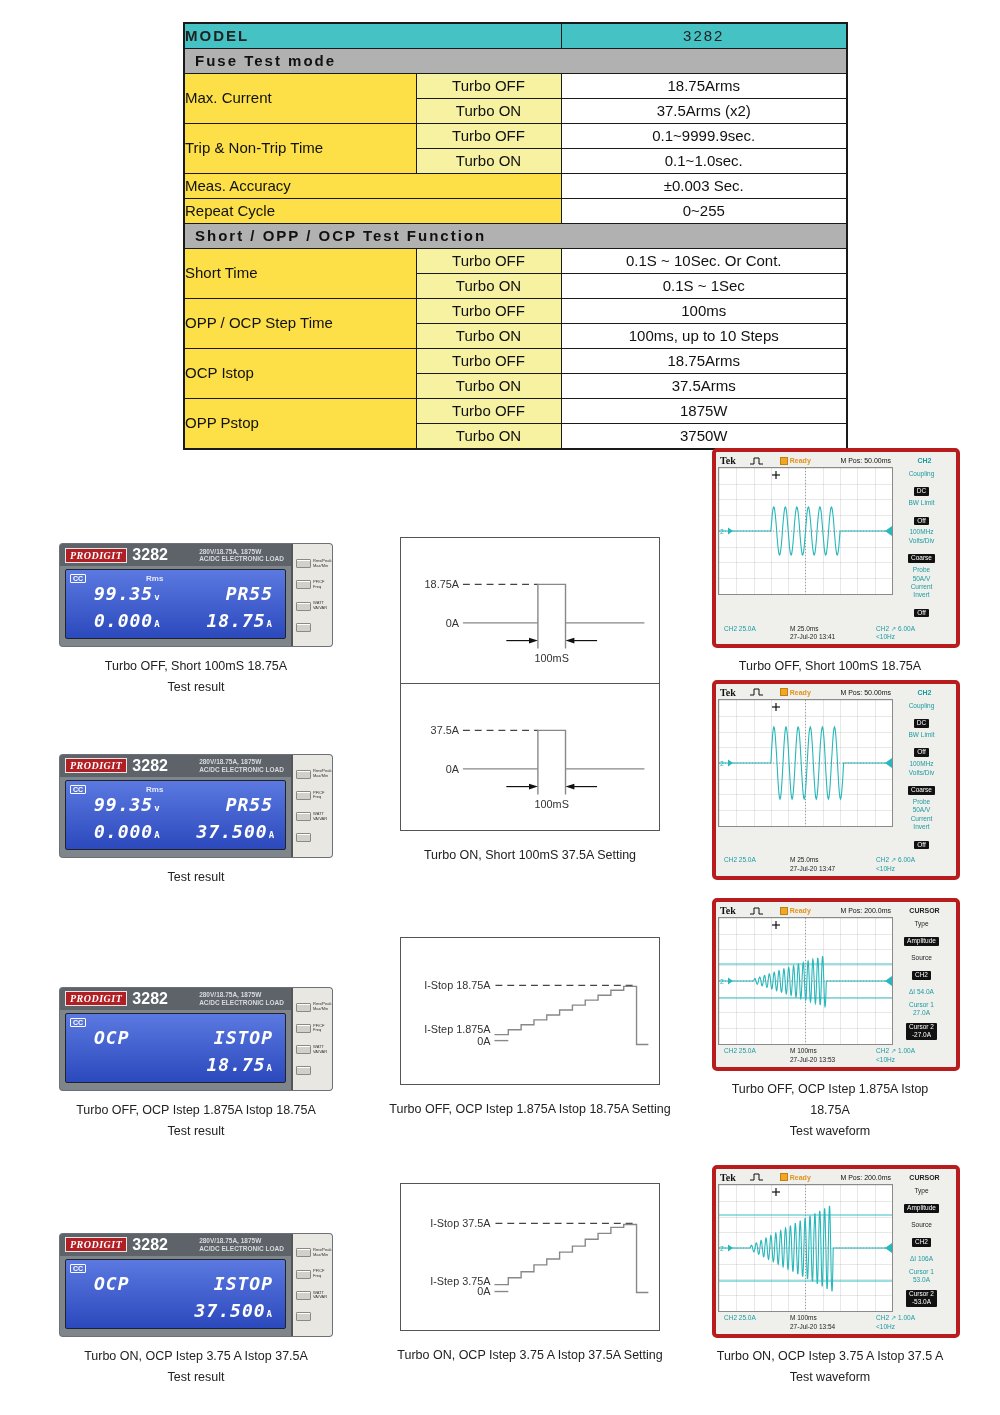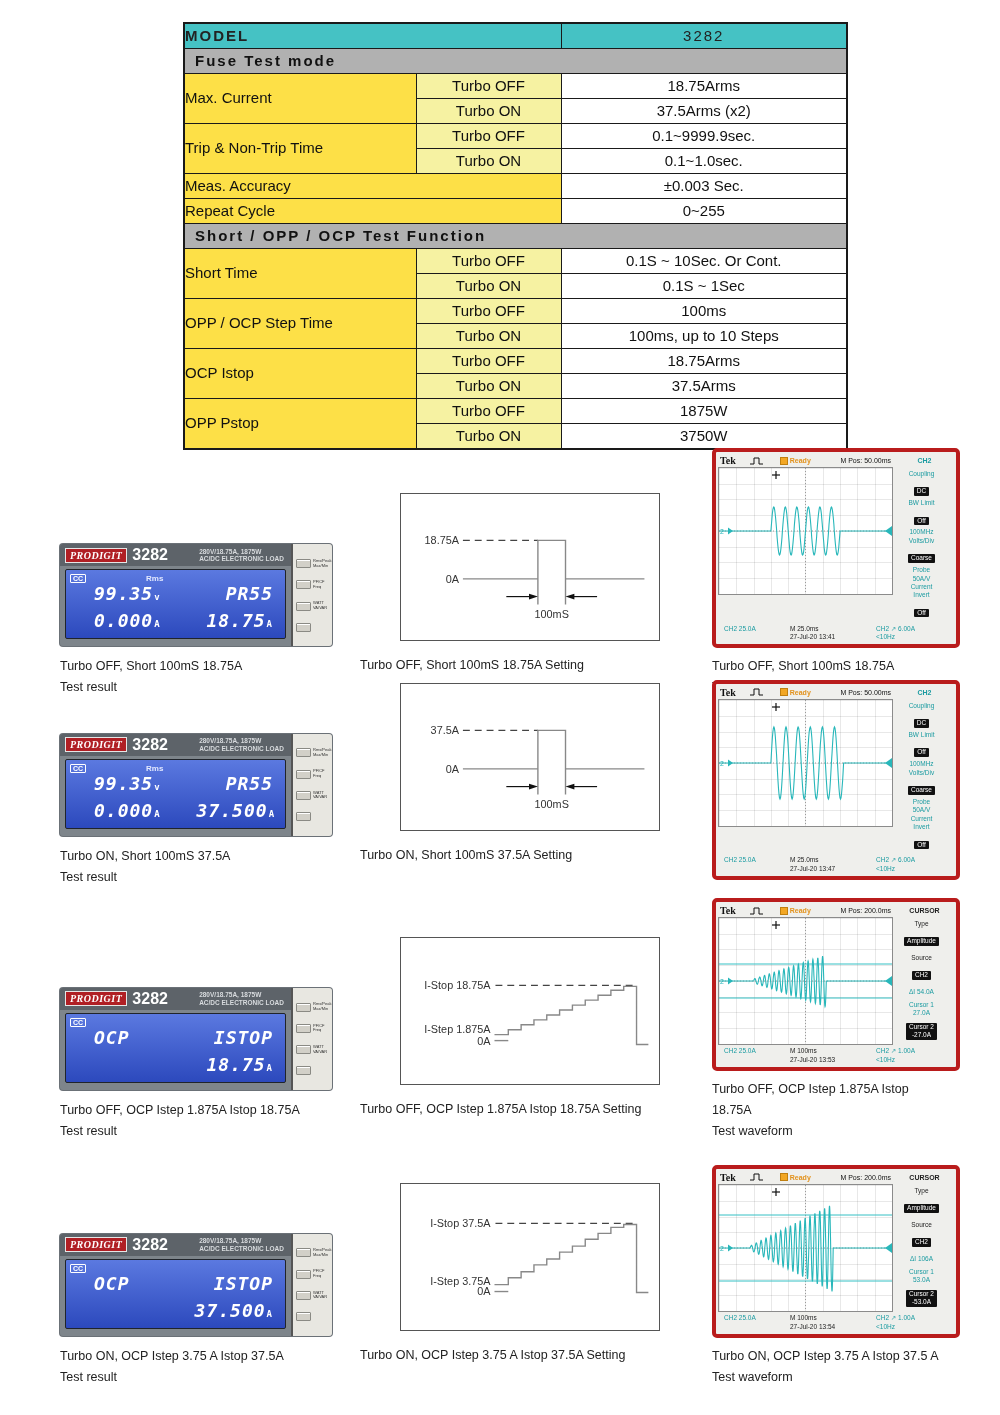--- a/index.html
+++ b/index.html
@@ -17,21 +17,21 @@
   tr.hdr td.c-param{letter-spacing:2px;}
   tr.hdr td.c-val{font-weight:normal;letter-spacing:2px;}
   tr.sec td{background:#b1b1b1;font-weight:bold;letter-spacing:2px;padding-left:10px;}
   col.w1{width:232px;} col.w2{width:145px;} col.w3{width:286px;}
 
   
   .figures{position:absolute;left:0;top:448px;width:1000px;}
   .fig-row{display:grid;grid-template-columns:305px 340px 320px;padding-left:55px;}
   .fig-row .col{display:flex;flex-direction:column;justify-content:flex-end;}
   .r12{height:214px;} .r2{margin-top:12px;} .r34{height:240px;margin-top:10px;}
-  .cap{font-size:12.5px;color:#222;text-align:left;line-height:1.7;}
+  .cap{font-size:12.5px;color:#222;text-align:center;line-height:1.7;}
   .cap-dev{width:272px;margin-left:5px;}
   .cap-mid{width:100%;margin-bottom:22px;}
   .cap-scope{width:236px;margin-left:12px;}
 
   
   .device{width:272px;height:102px;margin:auto 0 10px 5px;background:#7e858b;border-radius:3px;display:flex;box-shadow:0 0 0 1px #6b7177;}
   .dev-main{flex:1;position:relative;}
   .dev-top{height:22px;background:#5d6369;display:flex;align-items:center;padding:0 5px;gap:5px;border-radius:3px 0 0 0;}
   .dev-logo{background:#b01f24;color:#fff;font-family:"Liberation Serif",serif;font-style:italic;font-weight:bold;font-size:10px;padding:1px 4px;border:1px solid #e6e6e6;letter-spacing:.5px;white-space:nowrap;}
   .dev-model{color:#fff;font-weight:bold;font-size:16px;}
@@ -245,23 +245,20 @@
           <polyline class="wv" points="62,86 138,86"></polyline>
           <polyline class="wv" points="138,112 138,47 166,47 166,112"></polyline>
           <polyline class="wv" points="166,86 246,86"></polyline>
           <line class="arr" x1="106" y1="104" x2="132" y2="104"></line>
             <polygon points="138,104 129,101 129,107" fill="#111"></polygon>
           <line class="arr" x1="172" y1="104" x2="198" y2="104"></line>
             <polygon points="166,104 175,101 175,107" fill="#111"></polygon>
           <text class="dlab" x="152" y="126" text-anchor="middle">100mS</text>
         </svg>
       </div>
-      <div class="cap cap-mid">
-          <div>Turbo OFF, Short 100mS  18.75A Setting</div>
-        </div>
     </div>
     <div class="col">
       <div class="scope">
         <div class="scope-top">
           <span class="tek">Tek</span>
           <svg class="trig-glyph" width="14" height="8">
               <polyline points="0,7 4,7 4,1 9,1 9,7 13,7" stroke="#111" fill="none" stroke-width="1"></polyline>
             </svg>
           <span class="ready-wrap">
               <span class="ready-ic"></span>
@@ -364,21 +361,20 @@
           <div class="btn-row">
               <span class="btn"></span>
               <span class="btn-lbl">
                 <i></i>
                 <i></i>
               </span>
             </div>
         </div>
       </div>
       <div class="cap cap-dev">
-        <div>Turbo ON, Short 100mS  37.5A</div>
           <div>Test result</div>
       </div>
     </div>
     <div class="col">
       <div class="diagram">
         <svg width="258" height="146" viewBox="0 0 260 148">
           <text class="dlab" x="58" y="51" text-anchor="end">37.5A</text>
           <text class="dlab" x="58" y="90" text-anchor="end">0A</text>
           <line class="dash" x1="62" y1="47" x2="138" y2="47"></line>
           <polyline class="wv" points="62,86 138,86"></polyline>

